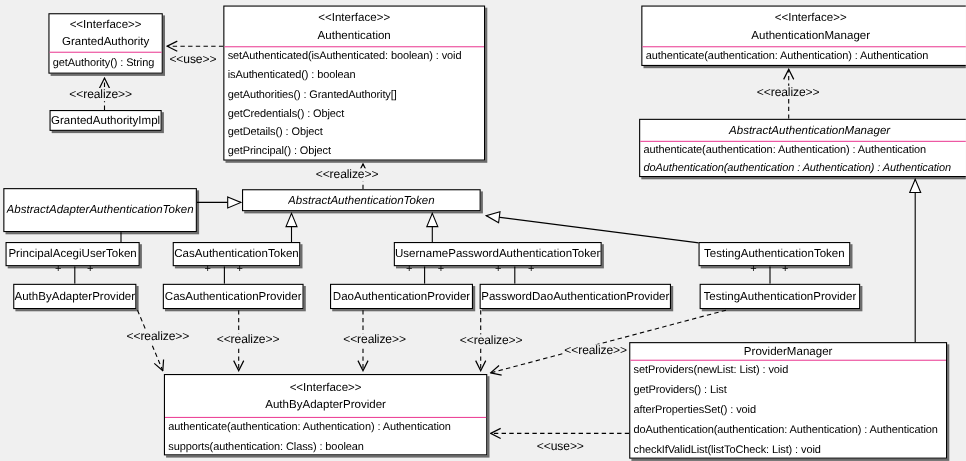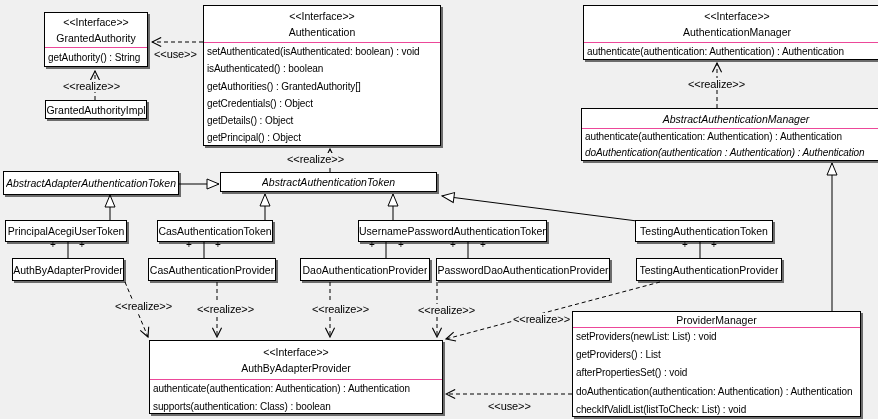--- a/index.html
+++ b/index.html
@@ -138,21 +138,21 @@
   <div class="uml-box abstract lh16" style="left:581px;top:108px;width:310px;height:53px;">
     <div class="hdr" style="height:19px;">
       <div class="cname">AbstractAuthenticationManager</div>
     </div>
     <div class="methods">
       <div class="m">authenticate(authentication: Authentication) : Authentication</div>
       <div class="m it">doAuthentication(authentication : Authentication) : Authentication</div>
     </div>
   </div>
 
-  <div class="uml-box single abstract" style="left:3px;top:171px;width:176px;height:24px;">
+  <div class="uml-box single abstract" style="left:3px;top:171px;width:176px;height:40px;">
     <div class="cname">AbstractAdapterAuthenticationToken</div>
   </div>
 
   <div class="uml-box single abstract" style="left:220px;top:172px;width:217px;height:20px;">
     <div class="cname">AbstractAuthenticationToken</div>
   </div>
 
   <div class="uml-box single" style="left:5px;top:220px;width:122px;height:22px;">
     <div class="cname">PrincipalAcegiUserToken</div>
   </div>

